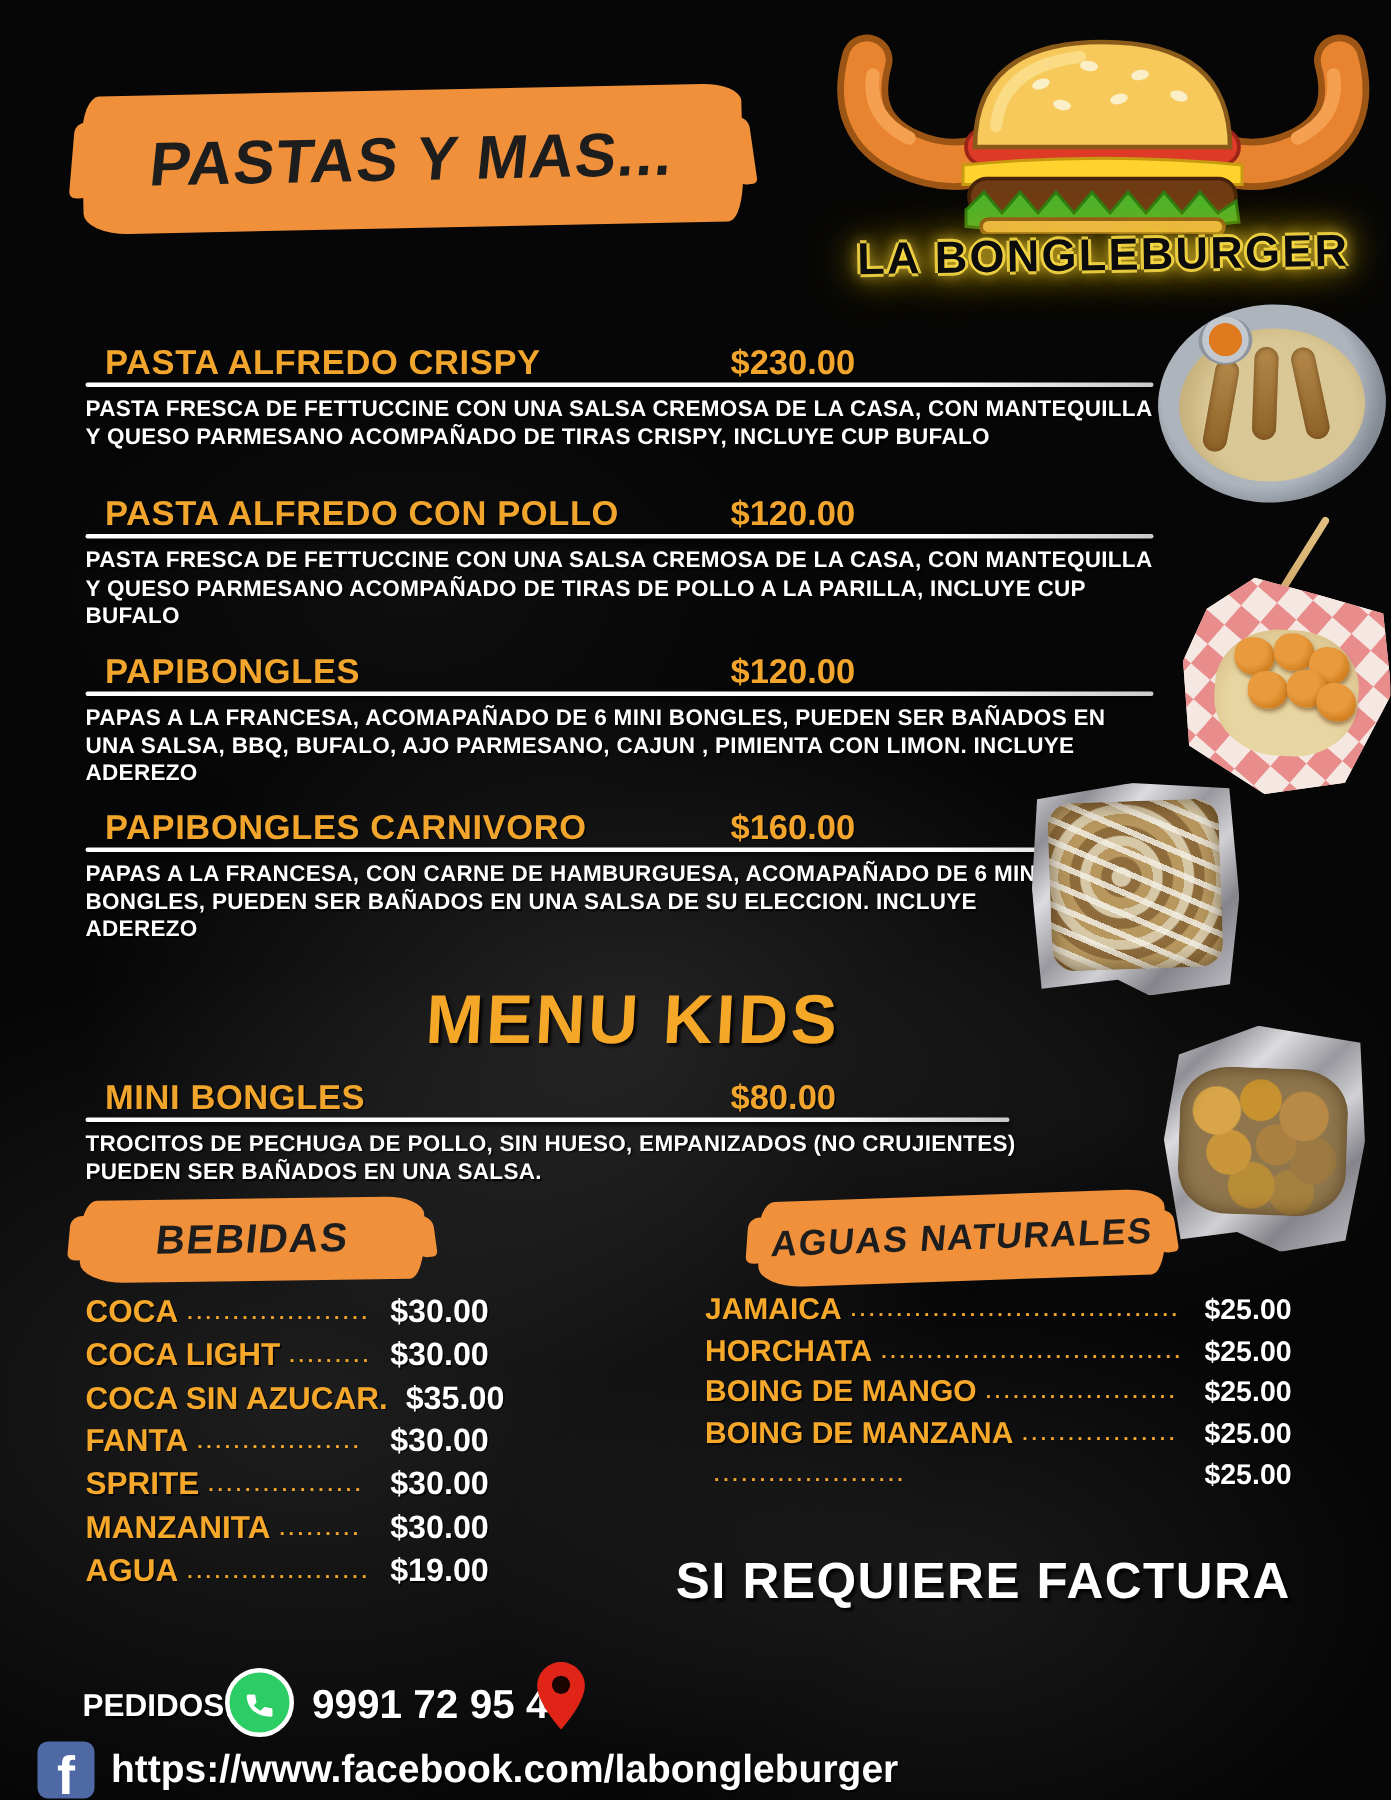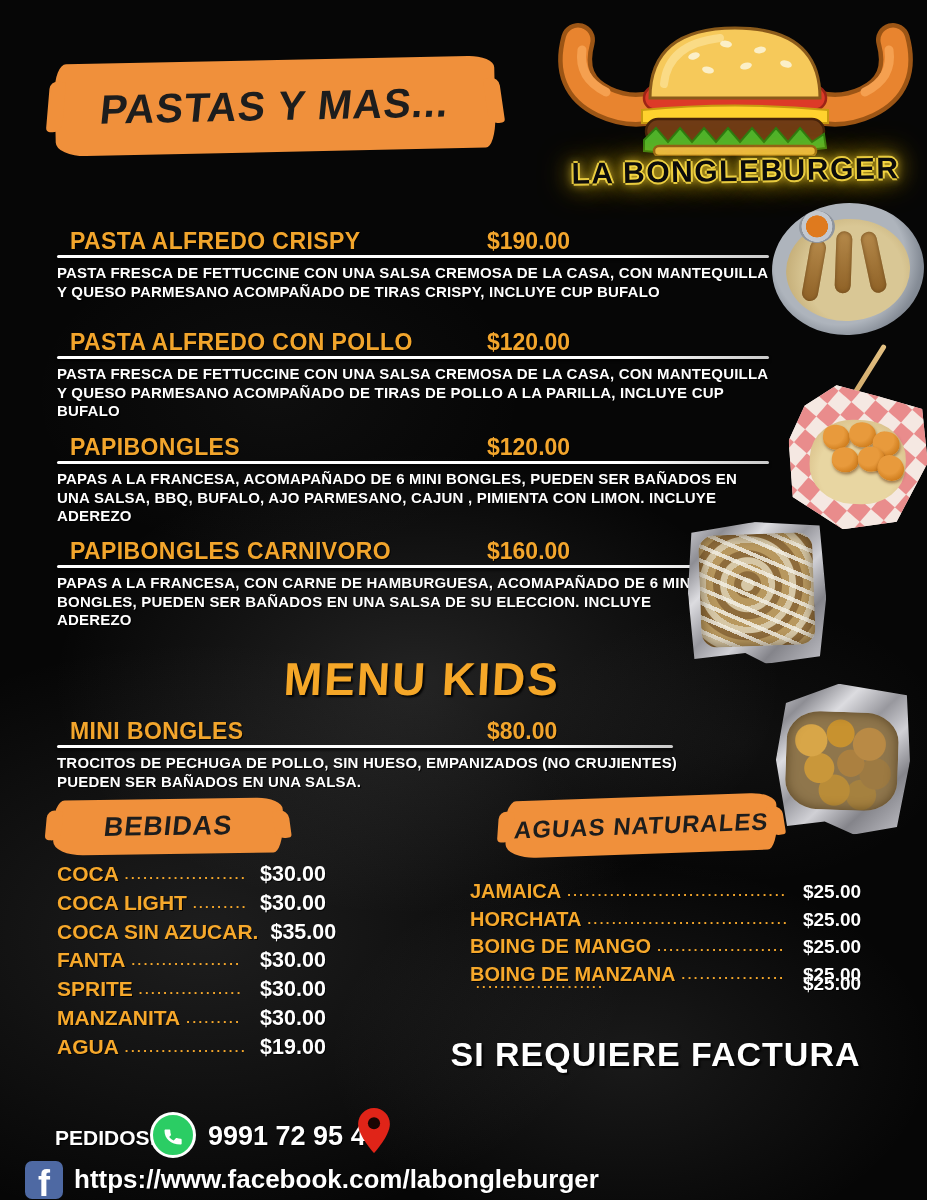--- a/index.html
+++ b/index.html
@@ -59,21 +59,21 @@
   .drink-name{font-weight:800;color:#F6A82B;white-space:nowrap;text-shadow:1px 1px 0 rgba(0,0,0,.8);}
   .drink-dots{flex:1;overflow:hidden;white-space:nowrap;color:#F6A82B;font-weight:900;
     font-size:13px;letter-spacing:2.5px;margin:0 6px;transform:translateY(-2px);}
   .drink-price{font-weight:800;color:#fff;text-align:center;text-shadow:1px 1px 0 rgba(0,0,0,.8);}
   #bebidas-list{left:57px;top:862px;width:276px;}
   #bebidas-list .drink-row{height:28.8px;}
   #bebidas-list .drink-name{font-size:21px;}
   #bebidas-list .drink-price{font-size:21.5px;width:80px;}
   #aguas-list{left:470px;top:862px;width:402px;}
   #aguas-list .drink-row{height:27.7px;}
-  #aguas-list .drink-name{font-size:20px;margin-top:18px;}
+  #aguas-list .drink-name{font-size:20px;}
   #aguas-list .drink-price{font-size:19px;width:80px;}
   
   #factura{left:428px;top:1032px;width:455px;text-align:center;color:#fff;font-size:34px;
     font-weight:900;line-height:44px;letter-spacing:1px;text-shadow:2px 2px 2px rgba(0,0,0,.9);}
   .foot-text{color:#fff;font-weight:800;white-space:nowrap;text-shadow:1px 1px 1px #000;}
   #wa-icon{left:150px;top:1112px;width:46px;height:46px;border-radius:50%;
     background:#2BCD64;border:3px solid #fff;box-sizing:border-box;
     display:flex;align-items:center;justify-content:center;}
   #fb-icon{left:25px;top:1161px;width:38px;height:38px;border-radius:7px;background:#4E69A3;
     overflow:hidden;}
@@ -169,21 +169,21 @@
 
       <path d="M96 134 L108 122 L120 136 L132 122 L144 136 L156 122 L168 136 L180 122 L192 136 L204 122 L216 136 L228 122 L240 136 L252 122 L264 136 L276 128 L278 142 Q187 154 96 145 Z" fill="#4DB32C" stroke="#2d7a12" stroke-width="2"></path>
 
       <rect x="106" y="140" width="162" height="10" rx="5" fill="#EFBC4F" stroke="#8a5a1a" stroke-width="2.5"></rect>
     </svg>
     <div id="brand">LA BONGLEBURGER</div>
   </div>
 
   <div class="menu-item" style="top:228px;">
     <div class="mi-name">PASTA ALFREDO CRISPY</div>
-    <div class="mi-price">$190.00</div>
+    <div class="mi-price">$230.00</div>
     <div class="mi-rule"></div>
     <div class="mi-desc">PASTA FRESCA DE FETTUCCINE CON UNA SALSA CREMOSA DE LA CASA, CON MANTEQUILLA Y QUESO PARMESANO ACOMPAÑADO DE TIRAS CRISPY, INCLUYE CUP BUFALO</div>
   </div>
 
   <div class="menu-item" style="top:329px;">
     <div class="mi-name">PASTA ALFREDO  CON POLLO</div>
     <div class="mi-price">$120.00</div>
     <div class="mi-rule"></div>
     <div class="mi-desc">PASTA FRESCA DE FETTUCCINE CON UNA SALSA CREMOSA DE LA CASA, CON MANTEQUILLA Y QUESO PARMESANO ACOMPAÑADO DE TIRAS DE POLLO A LA PARILLA, INCLUYE CUP BUFALO</div>
   </div>

